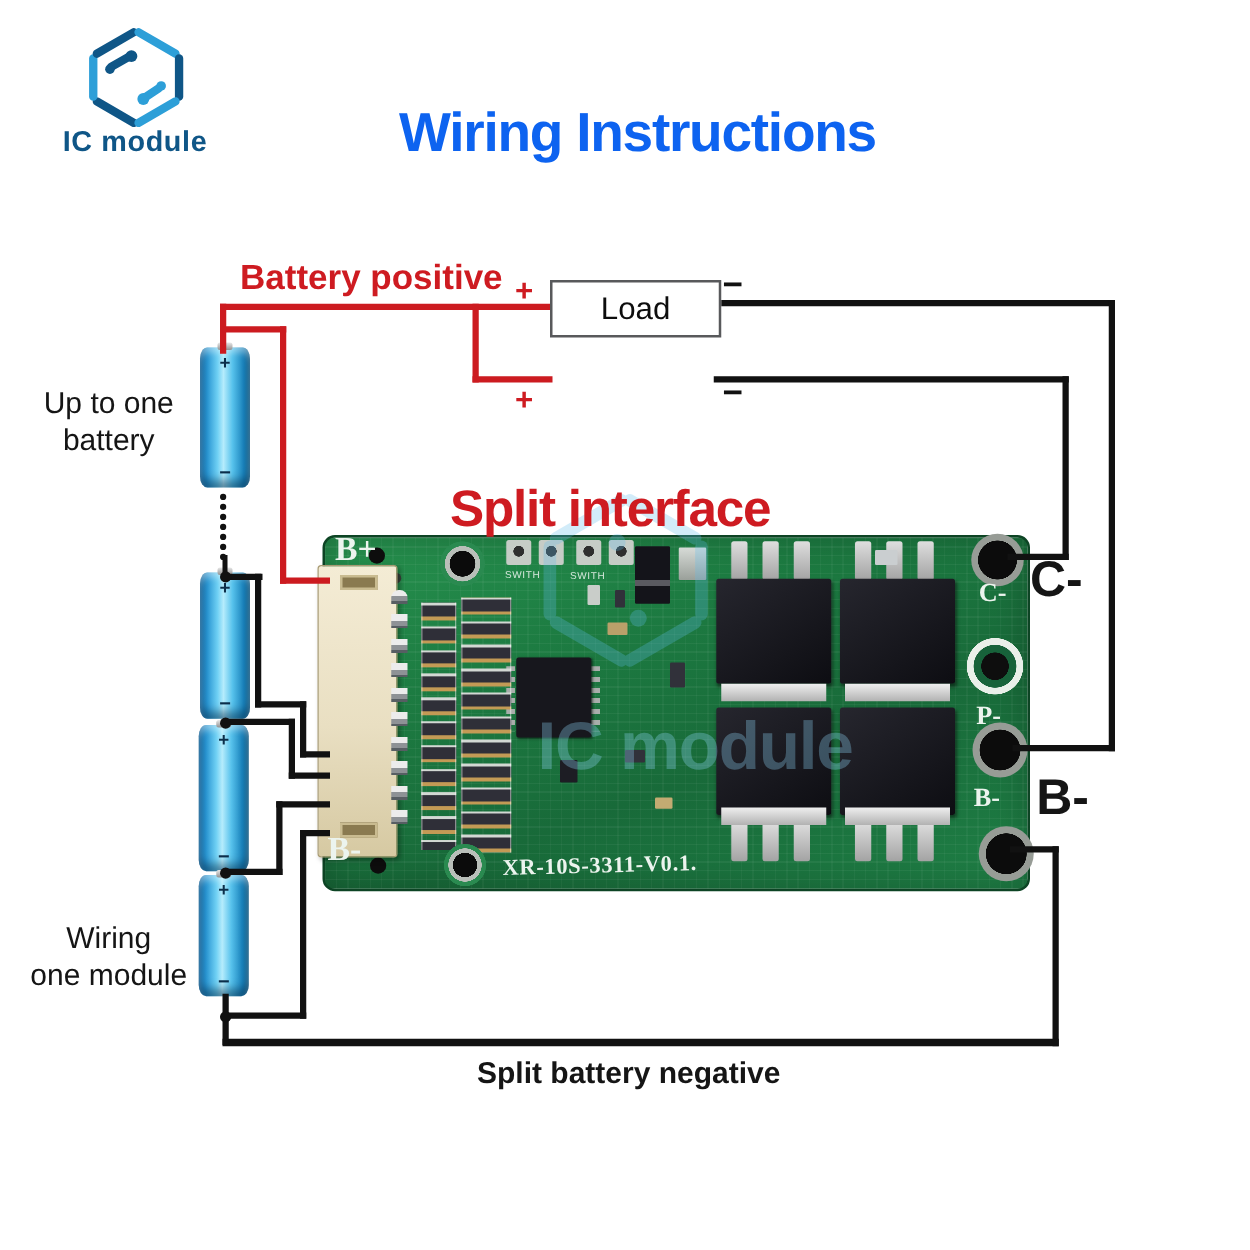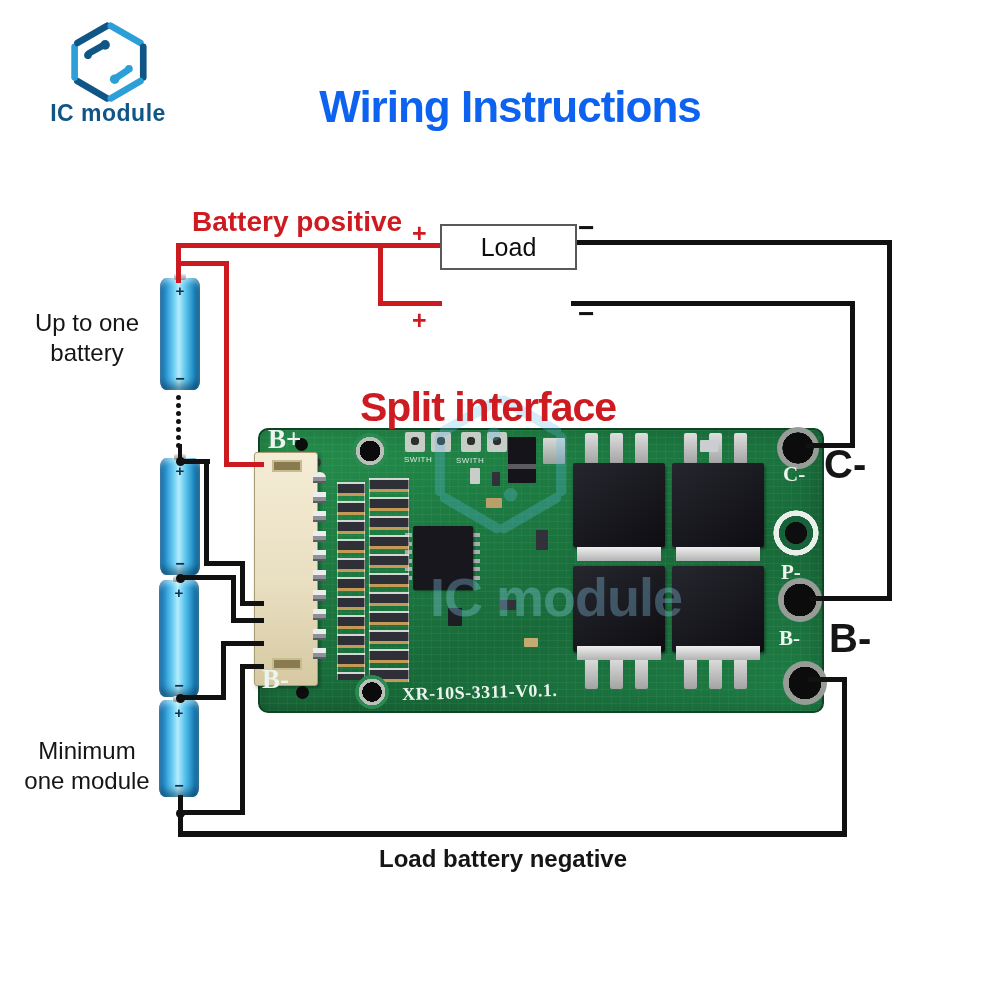--- a/index.html
+++ b/index.html
@@ -99,27 +99,27 @@
     <circle cx="45" cy="24" r="5" fill="#0f5687"></circle>
     <circle cx="55" cy="60" r="5" fill="#2d9fd8"></circle>
     <circle cx="27" cy="35" r="4" fill="#0f5687"></circle>
     <circle cx="70" cy="49" r="4" fill="#2d9fd8"></circle>
   </svg>
   <div class="brand">IC module</div>
   <div class="title">Wiring Instructions</div>
 
   <div class="red-label" style="left:192px;top:206px;font-size:28px;">Battery positive</div>
   <div class="red-label" style="left:360px;top:348px;font-size:41px;letter-spacing:-1px;margin-top:36px;">Split interface</div>
-  <div class="blk-label" style="left:373px;top:845px;width:260px;text-align:center;font-size:24px;font-weight:bold;">Load battery negative</div>
+  <div class="blk-label" style="left:373px;top:845px;width:260px;text-align:center;font-size:24px;font-weight:bold;">Split battery negative</div>
   <div class="blk-label" style="left:12px;top:308px;width:150px;text-align:center;font-size:24px;line-height:1.25;">
     <span>Up to one</span><br>
     <span>battery</span>
   </div>
   <div class="blk-label" style="left:7px;top:736px;width:160px;text-align:center;font-size:24px;line-height:1.25;">
-    <span>Minimum</span><br>
+    <span>Wiring</span><br>
     <span>one module</span>
   </div>
   <div class="blk-label" style="left:824px;top:442px;font-size:40px;font-weight:bold;">C-</div>
   <div class="blk-label" style="left:829px;top:616px;font-size:40px;font-weight:bold;">B-</div>
 
   <div class="io-box" style="left:440px;top:224px;height:42px;">
     <span>Load</span>
   </div>
   <div class="sign" style="left:412px;top:219px;font-size:25px;color:#ce1b21;">+</div>
   <div class="sign" style="left:578px;top:212px;font-size:28px;color:#111;">−</div>

